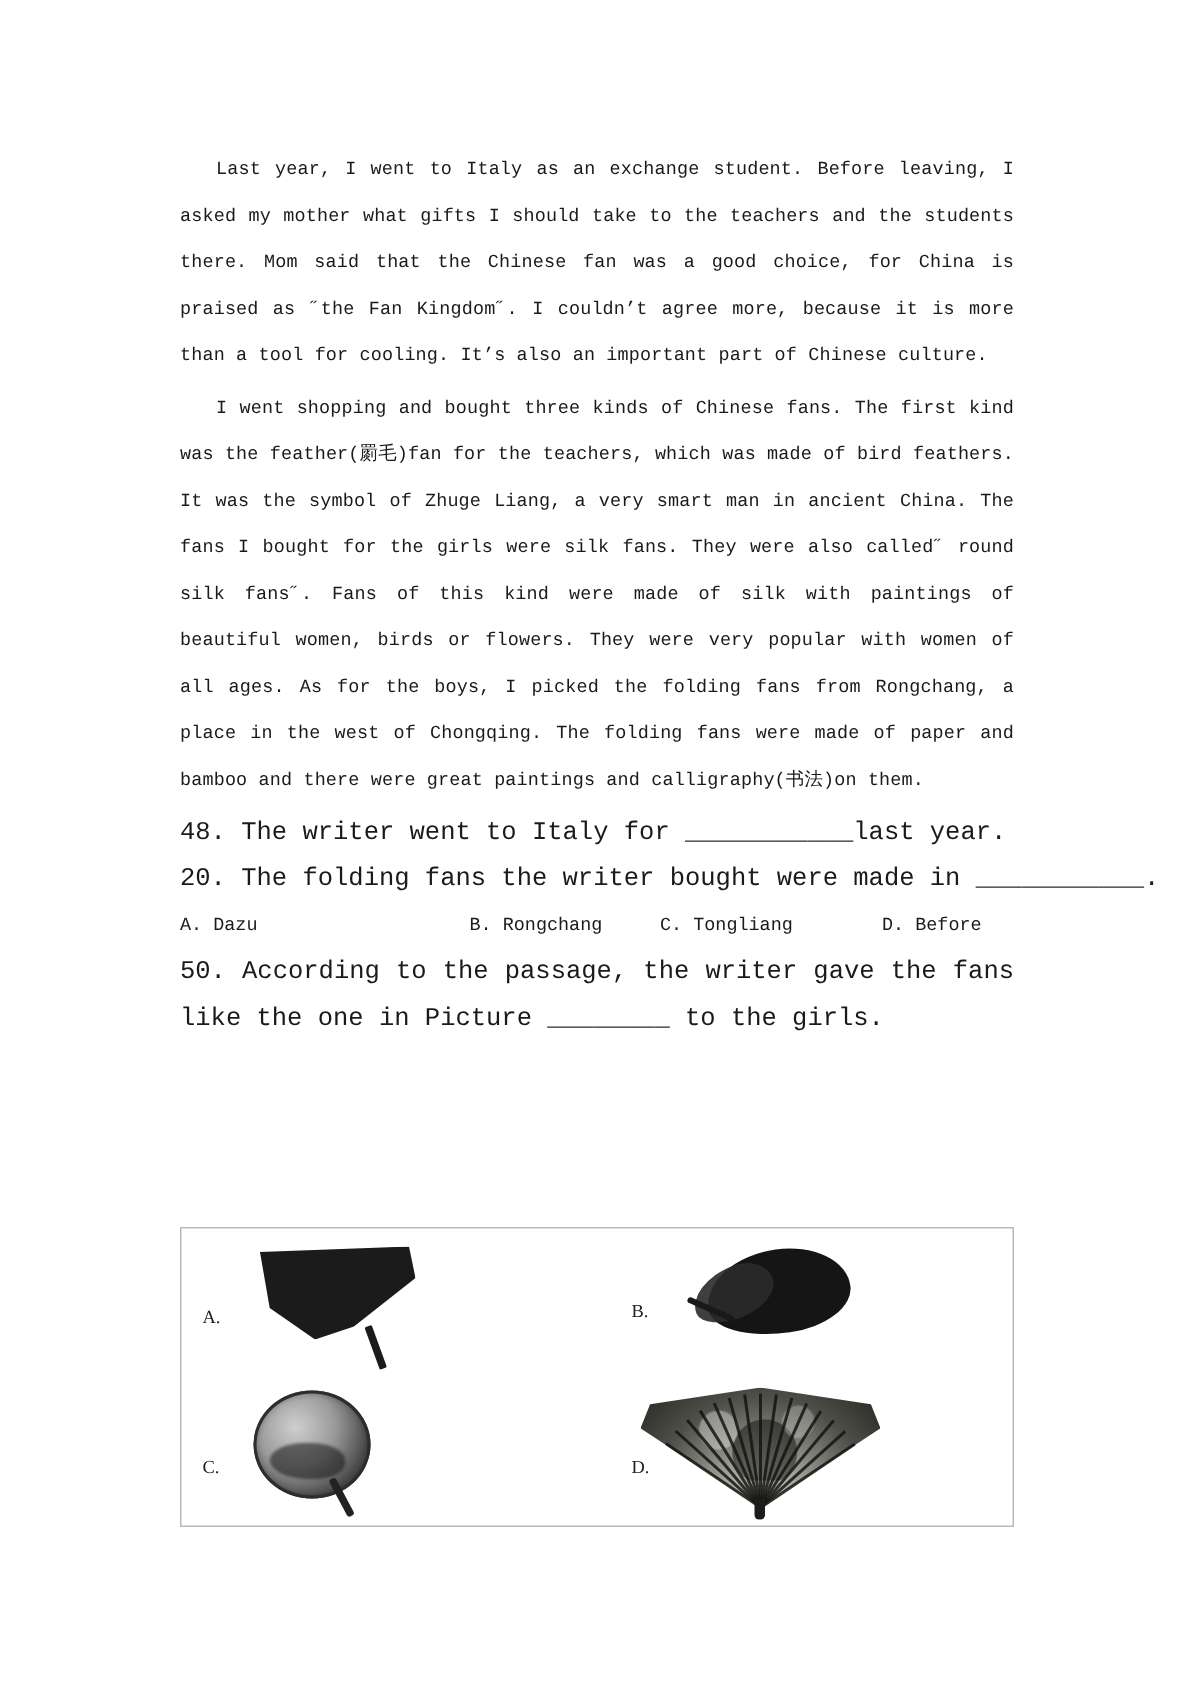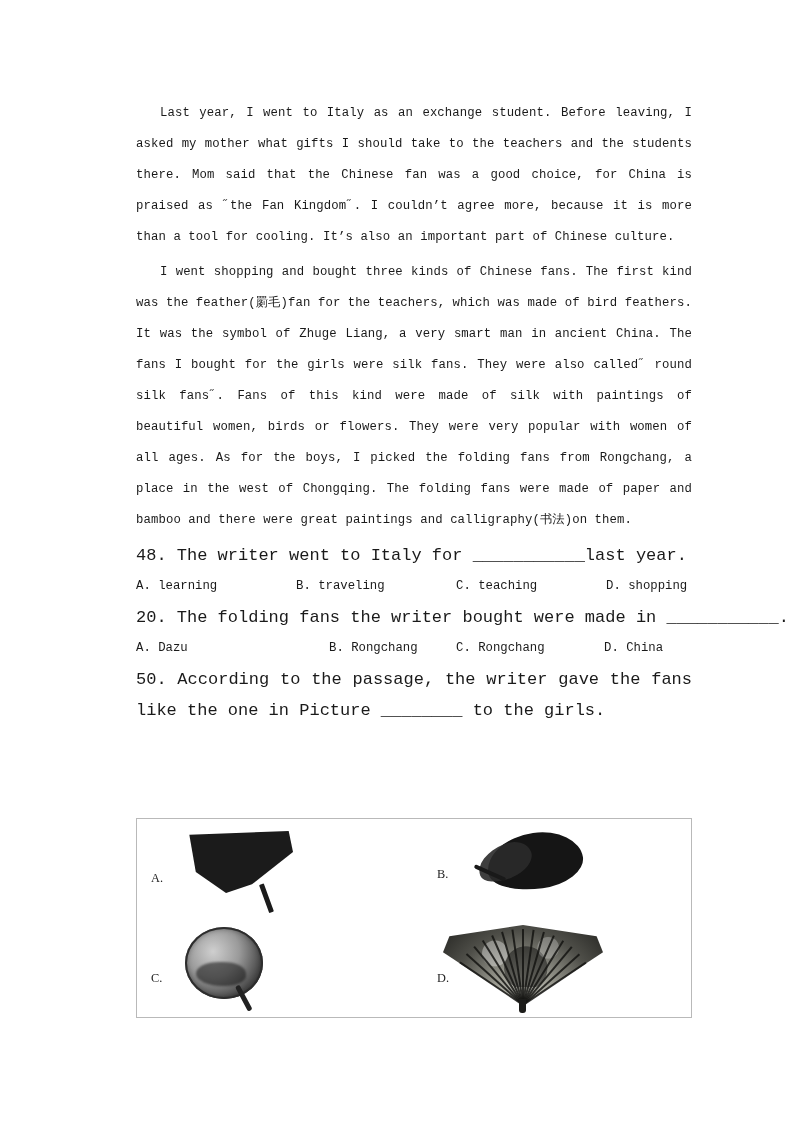--- a/index.html
+++ b/index.html
@@ -10,21 +10,21 @@
   body {
     width: 794px;
     height: 1123px;
     position: relative;
     font-family: "Liberation Mono", "DejaVu Sans Mono", monospace;
     color: #1a1a1a;
     overflow: hidden;
   }
   .page {
     position: absolute;
-    left: 16px; top: 0;
+    left: 0; top: 0;
     width: 630px;
     height: 1123px;
   }
   .content {
     position: absolute;
     left: 120px;
     top: 98px;
     width: 556px;
   }
   p.para {
@@ -236,33 +236,27 @@
 <body>
 
 <div class="page">
 
   <div class="content">
 
     <p class="para">Last year, I went to Italy as an exchange student. Before leaving, I asked my mother what gifts I should take to the teachers and the students there. Mom said that the Chinese fan was a good choice, for China is praised as ˝the Fan Kingdom˝. I couldn’t agree more, because it is more than a tool for cooling. It’s also an important part of Chinese culture.</p>
     <p class="para">I went shopping and bought three kinds of Chinese fans. The first kind was the feather(罽毛)fan for the teachers, which was made of bird feathers. It was the symbol of Zhuge Liang, a very smart man in ancient China. The fans I bought for the girls were silk fans. They were also called˝ round silk fans˝. Fans of this kind were made of silk with paintings of beautiful women, birds or flowers. They were very popular with women of all ages. As for the boys, I picked the folding fans from Rongchang, a place in the west of Chongqing. The folding fans were made of paper and bamboo and there were great paintings and calligraphy(书法)on them.</p>
 
     <div class="q-line">48. The writer went to Italy for ___________last year.</div>
-    <div class="opts">
-      <span class="opt o1">A. learning</span>
-      <span class="opt o2">B. traveling</span>
-      <span class="opt o3">C. teaching</span>
-      <span class="opt o4">D. shopping</span>
-    </div>
 
     <div class="q-line">20. The folding fans the writer bought were made in ___________.</div>
     <div class="opts">
       <span class="opt o1">A. Dazu</span>
       <span class="opt o2b">B. Rongchang</span>
-      <span class="opt o3b">C. Rongchang</span>
-      <span class="opt o4b">D. China</span>
+      <span class="opt o3b">C. Tongliang</span>
+      <span class="opt o4b">D. Before</span>
     </div>
 
     <div class="q-line wrap">50. According to the passage, the writer gave the fans like the one in Picture ________ to the girls.</div>
 
   </div>
 
   <div class="fig-box">
 
     <div class="fig-cell fc-a">
       <span class="fig-label fl-a">A.</span>

